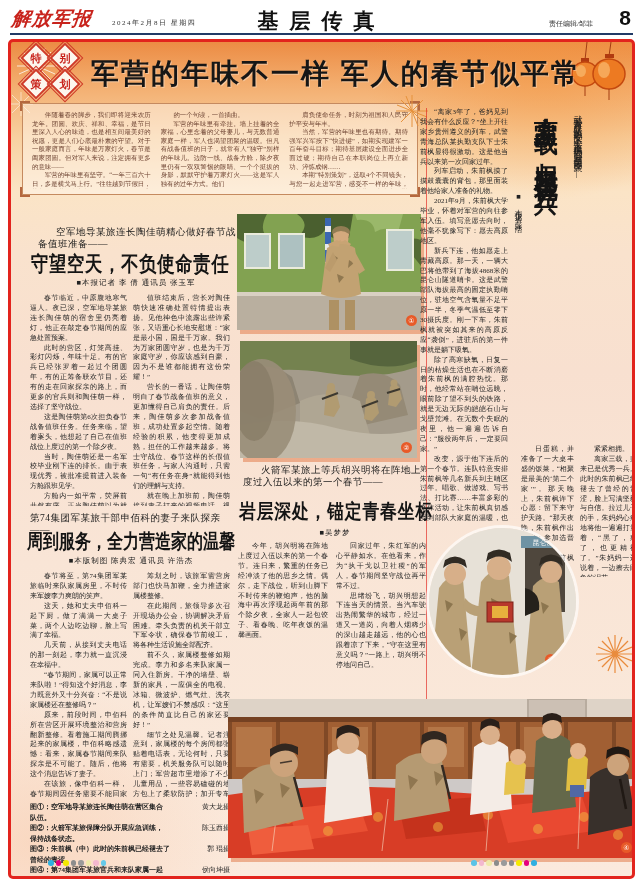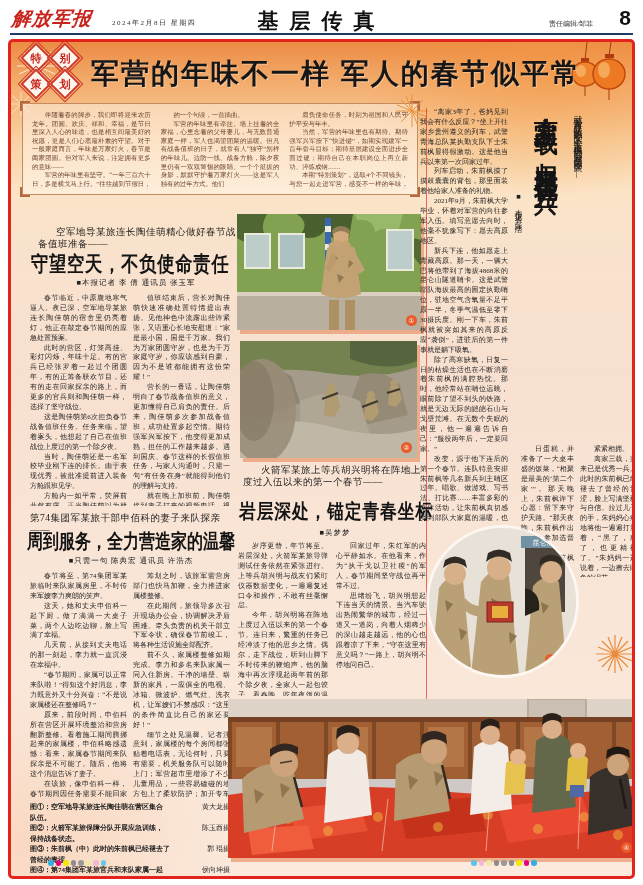--- a/index.html
+++ b/index.html
@@ -173,21 +173,21 @@
     <div class="abs byline" style="left:30px;top:236px;width:190px;">■本报记者 李 倩 通讯员 张玉军</div>
     <div class="abs colbox" style="left:19px;top:252px;width:97px;height:212px;">
         <p class="para">春节临近，中原腹地寒气逼人。夜已深，空军地导某旅连长陶佳萌的宿舍里仍亮着灯，他正在敲定春节期间的应急处置预案。</p>
         <p class="para">此时的营区，灯笼高挂、彩灯闪烁，年味十足。有的官兵已经张罗着一起过个团圆年，有的正筹备联欢节目，还有的走在回家探亲的路上，而更多的官兵则和陶佳萌一样，选择了坚守战位。</p>
         <p class="para">这是陶佳萌第6次担负春节战备值班任务。任务来临，望着案头，他想起了自己在值班战位上度过的第一个除夕夜。</p>
         <p class="para">当时，陶佳萌还是一名军校毕业刚下连的排长。由于表现优秀，被批准提前进入装备方舱跟班见学。</p>
         <p class="para">方舱内一如平常，荧屏前井然有序。正当陶佳萌以为就这样安静地迎接新春时，突然，屏幕上一个亮点跃入眼帘，雷达最大探测范围边缘出现了一个回波。他立刻警觉起来，手指在键盘上飞快敲动，将搜索航迹标定为可疑目标后，快速记录上报。</p>
       </div>
     <div class="abs colbox" style="left:122px;top:252px;width:97px;height:212px;">
         <p class="para">值班结束后，营长对陶佳萌快速准确处置特情提出表扬。见他神色中流露出些许紧张，又语重心长地安慰道：“家是最小国，国是千万家。我们为万家团圆守岁，也是为千万家庭守岁，你应该感到自豪，因为不是谁都能拥有这份荣耀！”</p>
-        <p class="para">营长的一番话，让陶佳萌明白了春节战备值班的意义，更加懂得自己肩负的责任。后来，陶佳萌多次参加战备值班，成功处置多起空情。期待强军兴军按下，他变得更加成熟，担任的工作越来越多。遇到国庆、春节这样的长假值班任务，与家人沟通时，只需一句“有任务在身”就能得到他们的理解与支持。</p>
+        <p class="para">营长的一番话，让陶佳萌明白了春节战备值班的意义，更加懂得自己肩负的责任。后来，陶佳萌多次参加战备值班，成功处置多起空情。随着经验的积累，他变得更加成熟，担任的工作越来越多。将士守战位、春节这样的长假值班任务，与家人沟通时，只需一句“有任务在身”就能得到他们的理解与支持。</p>
         <p class="para">就在晚上加班前，陶佳萌接到妻子打来的视频电话。视频里，怀孕7个月的妻子一边浏览早已熟悉的菜谱，一边叮嘱道：“好好工作，别辜负组织的信任，家里一切都放心！”</p>
       </div>
 
     <div class="photo" style="left:226px;top:172px;width:184px;height:116px;">
       <svg width="184" height="116" viewBox="0 0 184 116">
         <rect width="184" height="80" fill="#7ba14f"></rect>
         <path d="M0 0 L30 0 Q20 18 34 26 Q14 34 0 24 Z" fill="#46622f"></path>
         <path d="M60 0 q14 10 2 22 q18 6 26 -6 q8 14 24 8 l4 -24 Z" fill="#3f5a2b"></path>
         <path d="M120 6 q16 -2 18 12 q14 -8 22 4 l6 -22 l-48 0 Z" fill="#94b86a"></path>
         <path d="M150 40 q12 8 26 2 l8 10 l0 -26 q-18 -6 -34 14Z" fill="#4a6530"></path>
@@ -244,31 +244,30 @@
         <ellipse cx="14" cy="60" rx="20" ry="40" fill="#8a7d68" opacity=".8"></ellipse>
         <rect width="177" height="117" fill="rgba(120,110,90,.05)"></rect>
       </svg>
       <span class="pmark" style="right:5px;bottom:5px;">②</span>
     </div>
 
     <div class="abs kicker" style="left:232px;top:422px;width:184px;"><span class="ind"></span><span>火箭军某旅上等兵胡兴明将在阵地上度过入伍以来的第一个春节——</span></div>
     <div class="abs headline" style="left:228px;top:456px;font-size:20px;letter-spacing:1px;transform:scaleX(.84);">岩层深处，锚定青春坐标</div>
     <div class="abs byline" style="left:232px;top:486px;width:184px;">■吴梦梦</div>
     <div class="abs colbox" style="left:227px;top:500px;width:90px;height:154px;">
-        <p class="para">岁序更替，年节将至。岩层深处，火箭军某旅导弹测试任务依然在紧张进行。上等兵胡兴明与战友们紧盯仪器数据变化，一遍遍复述口令和操作，不敢有丝毫懈怠。</p>
         <p class="para">今年，胡兴明将在阵地上度过入伍以来的第一个春节。连日来，繁重的任务已经冲淡了他的思乡之情。偶尔，走下战位，听到山脚下不时传来的鞭炮声，他的脑海中再次浮现起两年前的那个除夕夜，全家人一起包饺子、看春晚、吃年夜饭的温馨画面。</p>
       </div>
     <div class="abs colbox" style="left:325px;top:500px;width:90px;height:154px;">
         <p class="para">回家过年，朱红军的内心平静如水。在他看来，作为“执干戈以卫社稷”的军人，春节期间坚守战位再平常不过。</p>
         <p class="para">思绪纷飞，胡兴明想起下连当天的情景。当汽车驶出热闹繁华的城市，经过一道又一道岗，向着人烟稀少的深山越走越远，他的心也跟着凉了下来，“守在这里有意义吗？”一路上，胡兴明不停地问自己。</p>
       </div>
 
     <div class="abs kicker" style="left:19px;top:470px;width:202px;">第74集团军某旅干部申佰科的妻子来队探亲——</div>
     <div class="abs headline" style="left:16px;top:486px;font-size:20px;letter-spacing:0px;transform:scaleX(.8);">周到服务，全力营造家的温馨</div>
-    <div class="abs byline" style="left:25px;top:514px;width:190px;">■只需一句 陈典宏 通讯员 许浩杰</div>
+    <div class="abs byline" style="left:25px;top:514px;width:190px;">■本版制图 陈典宏 通讯员 许浩杰</div>
     <div class="abs colbox" style="left:19px;top:530px;width:97px;height:226px;">
         <p class="para">春节将至，第74集团军某旅临时来队家属房里，不时传来军嫂李力爽朗的笑声。</p>
         <p class="para">这天，她和丈夫申佰科一起下厨，做了满满一大桌子菜，两个人边吃边聊，脸上写满了幸福。</p>
         <p class="para">几天前，从接到丈夫电话的那一刻起，李力就一直沉浸在幸福中。</p>
         <p class="para">“春节期间，家属可以正常来队啦！”得知这个好消息，李力既意外又十分兴奋：“不是说家属楼还在整修吗？”</p>
         <p class="para">原来，前段时间，申佰科所在营区开展环境整治和营房翻新整修。看着施工期间腾挪起来的家属楼，申佰科略感遗憾：看来，家属春节期间来队探亲是不可能了。随后，他将这个消息告诉了妻子。</p>
         <p class="para">在该旅，像申佰科一样，春节期间因任务需要不能回家过年的官兵不在少数。其中一部分官兵的家属只能选择来队探亲，与爱人过个团圆年。</p>
       </div>
     <div class="abs colbox" style="left:122px;top:530px;width:97px;height:226px;">
         <p class="para">筹划之时，该旅军需营房部门也快马加鞭，全力推进家属楼整修。</p>

